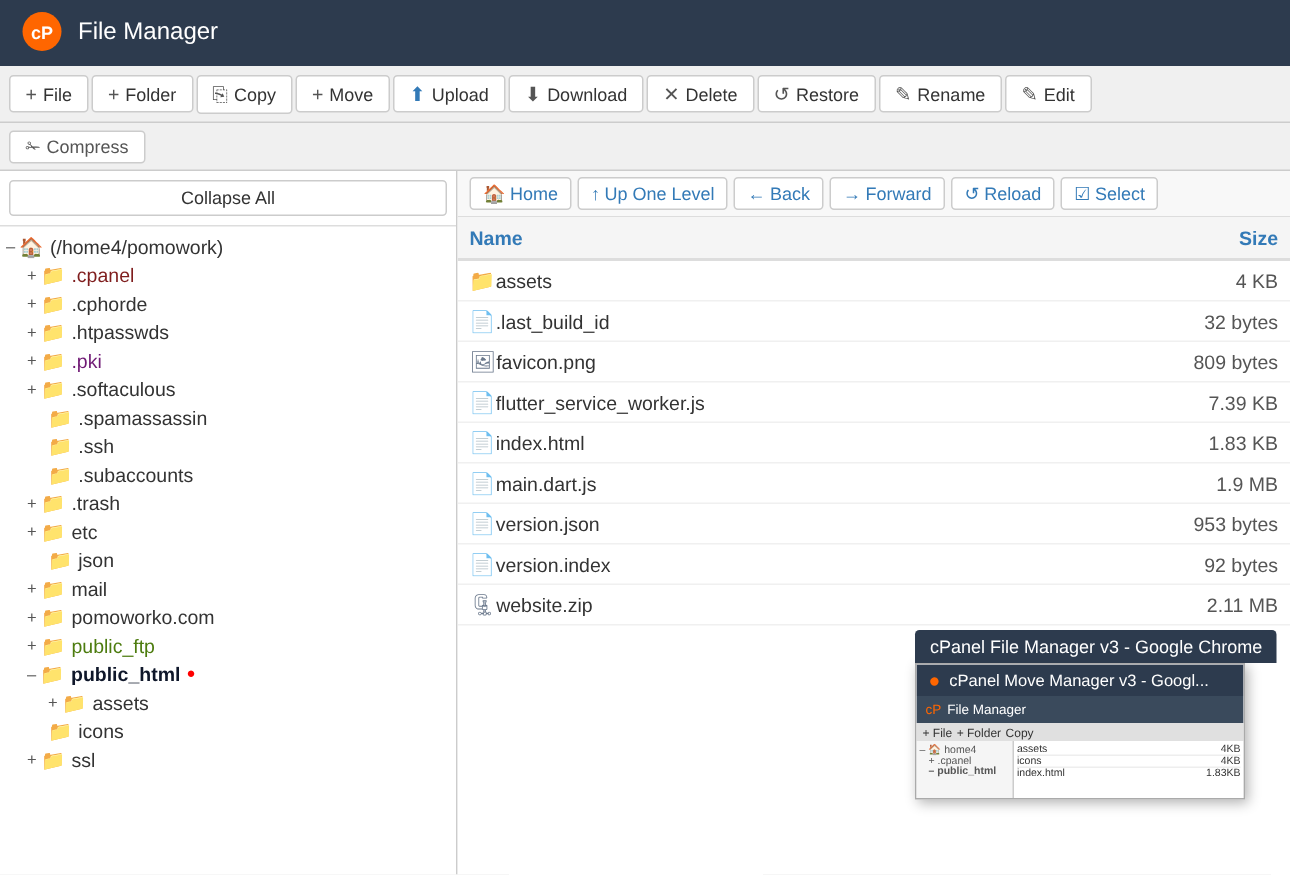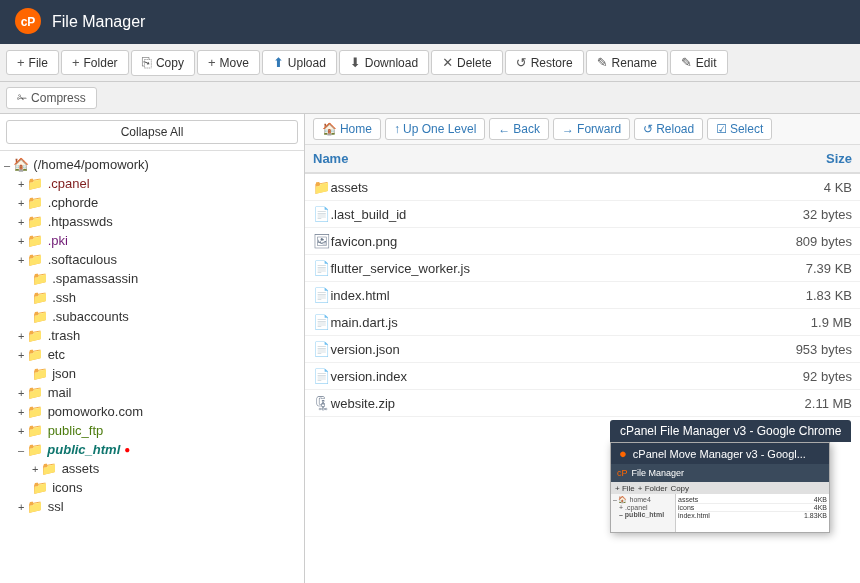--- a/index.html
+++ b/index.html
@@ -347,21 +347,21 @@
           <span style="color:#333;">pomoworko.com</span>
         </div>
         <div class="tree-item" style="padding-left: 18px;">
           <span style="margin-right:3px; font-size:11px; color:#555;">+</span>
           <span style="color:#f0a500; margin-right:4px;">📁</span>
           <span style="color:#4d7c0f;">public_ftp</span>
         </div>
         <div class="tree-item" style="padding-left: 18px;">
           <span style="margin-right:3px; font-size:11px; color:#555;">–</span>
           <span style="color:#f0a500; margin-right:4px;">📁</span>
-          <span style="font-weight:bold; color:#0f766e;font-style:italic;">public_html</span>
+          <span style="font-weight:bold; color:#0f172a;">public_html</span>
           <span class="dot">●</span>
         </div>
         <div class="tree-item" style="padding-left: 32px;">
           <span style="margin-right:3px; font-size:11px; color:#555;">+</span>
           <span style="color:#f0a500; margin-right:4px;">📁</span>
           <span style="color:#333;">assets</span>
         </div>
         <div class="tree-item" style="padding-left: 32px;">
           <span style="color:#f0a500; margin-right:4px;">📁</span>
           <span style="color:#333;">icons</span>

